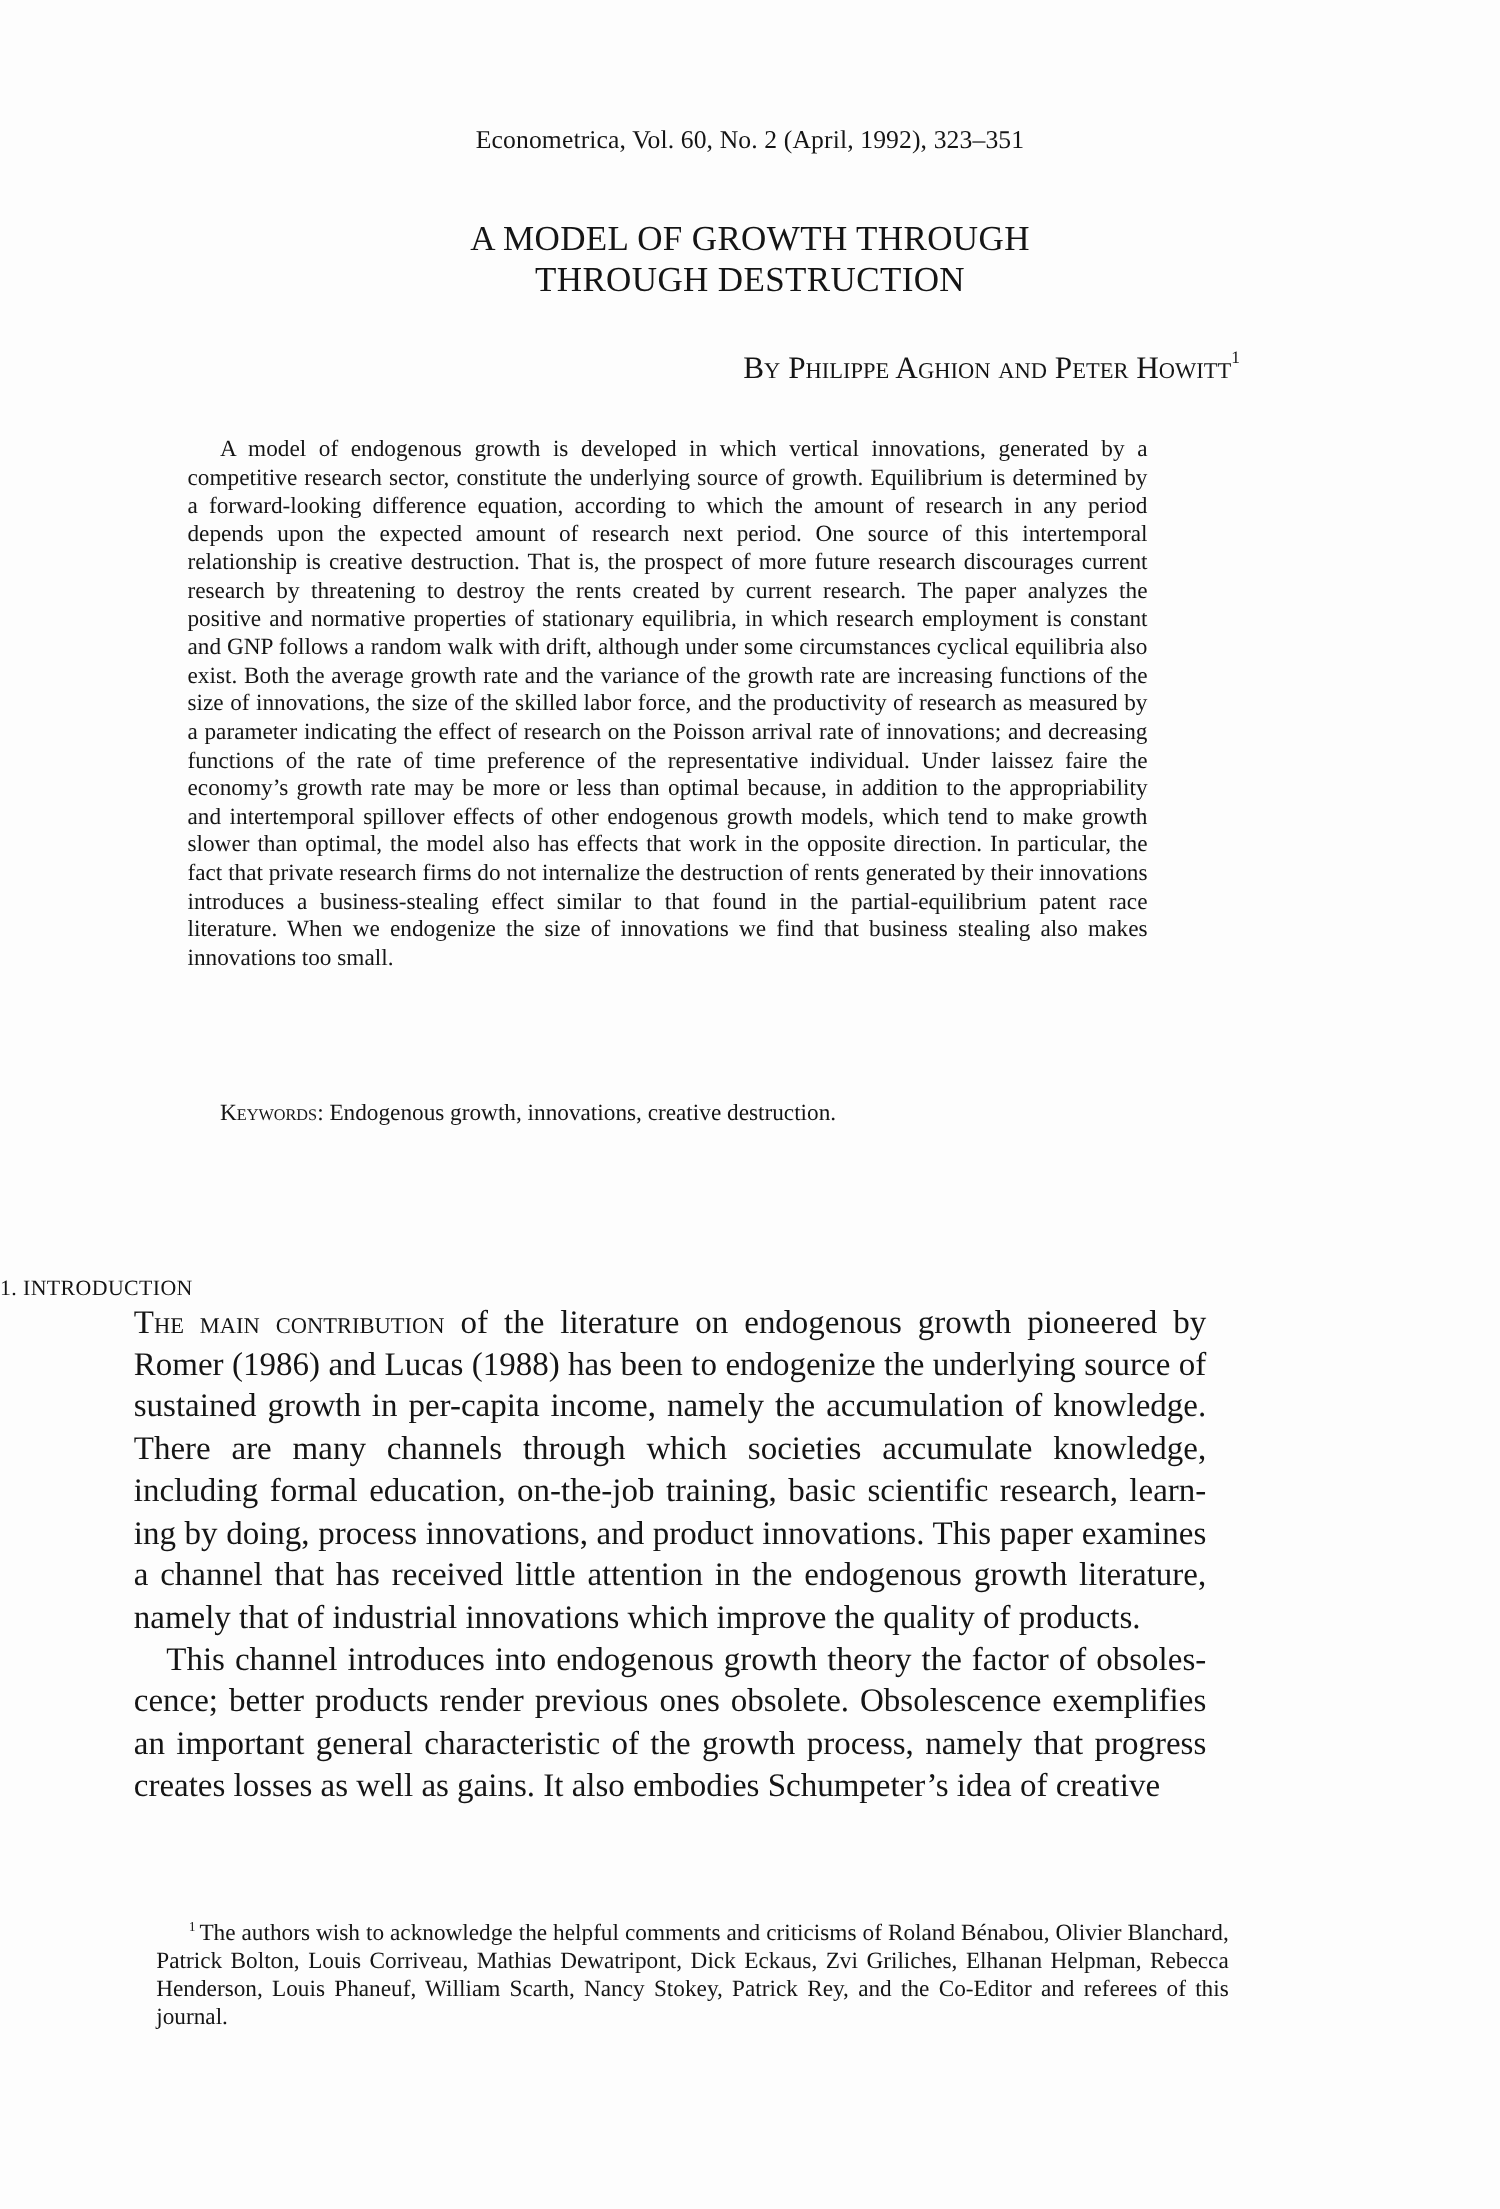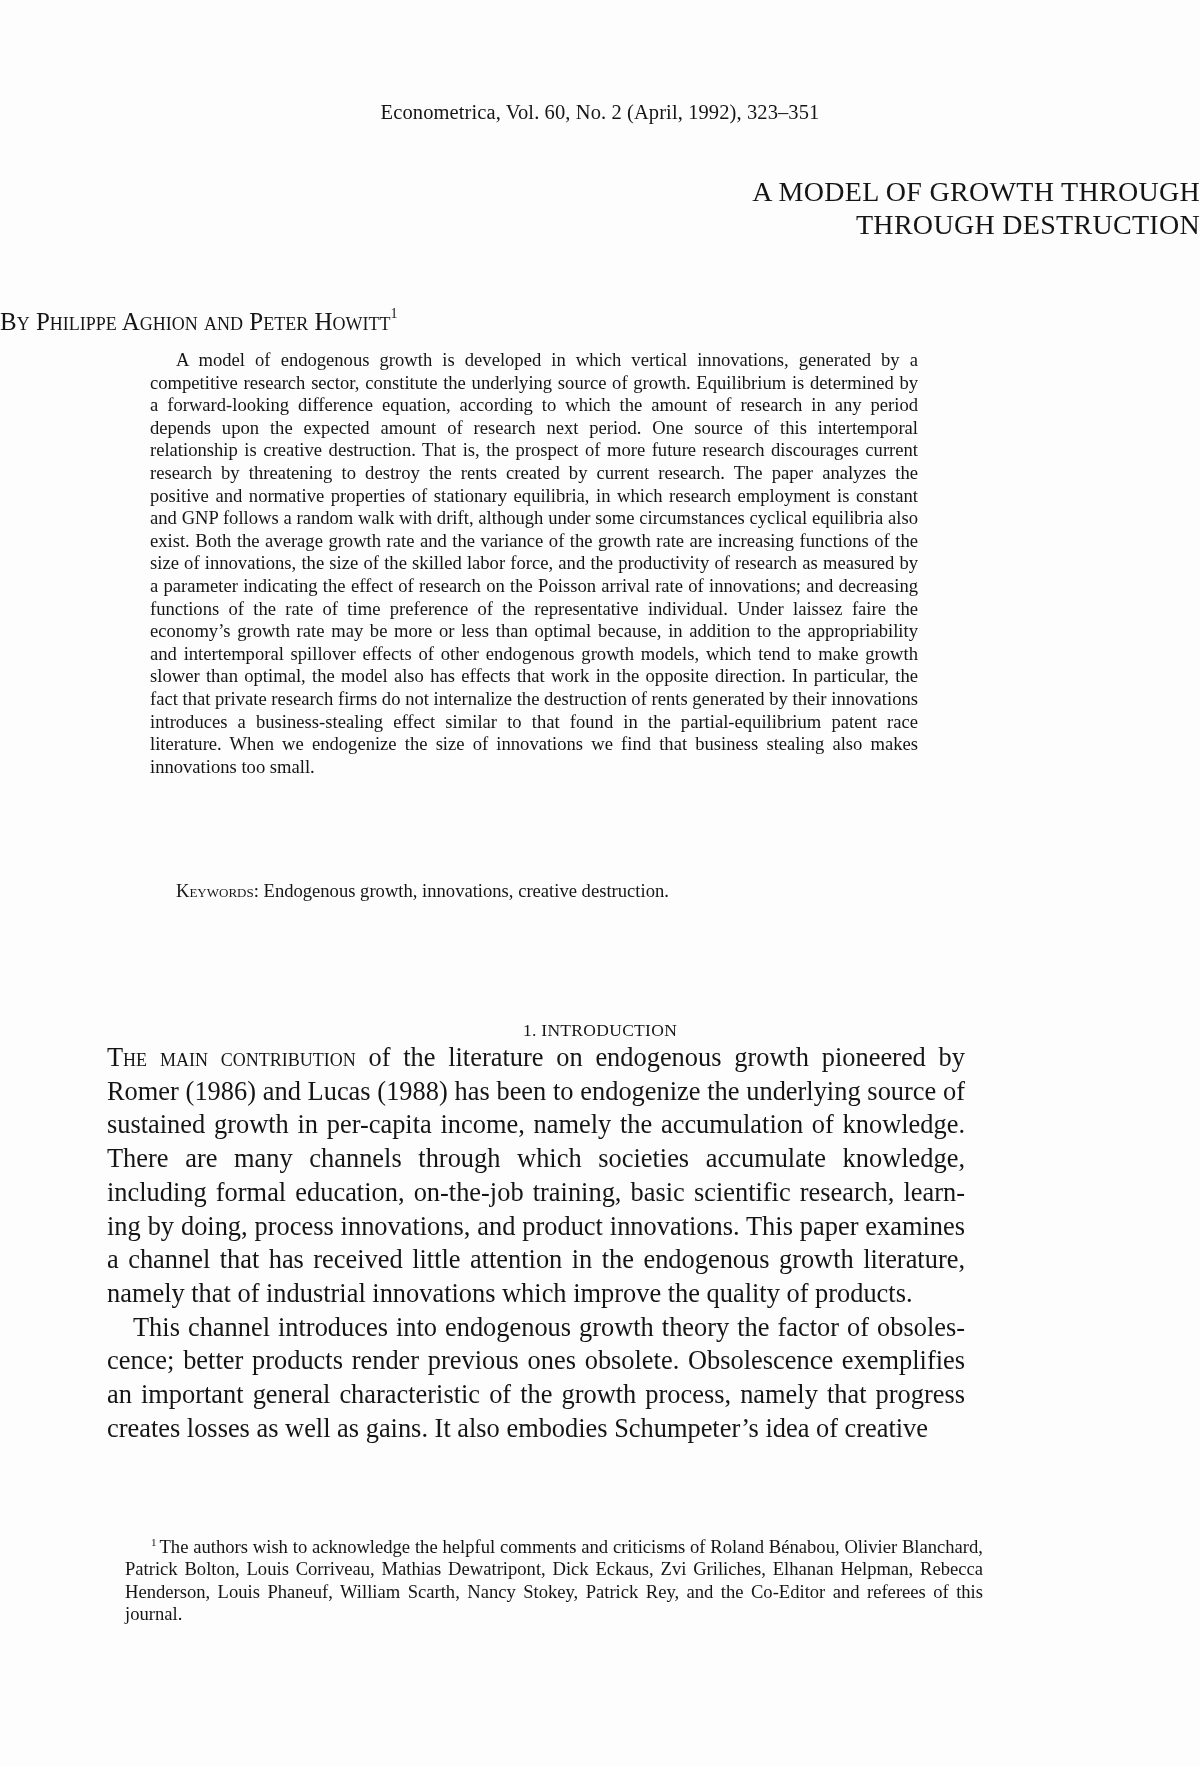--- a/index.html
+++ b/index.html
@@ -1,28 +1,28 @@
 <!DOCTYPE html>
 <html><head>
 <meta charset="utf-8">
 <style>
   html, body { margin: 0; padding: 0; background: #ffffff; }
   body { width: 1200px; height: 1767px; position: relative; font-family: "Liberation Serif", "DejaVu Serif", serif; color: #151515; overflow: hidden; }
   .page { position: absolute; left: 0; top: 0; width: 1200px; height: 1767px; background: #fdfdfd; }
   .journal-line { position: absolute; top: 101px; left: 0; width: 1200px; text-align: center; font-size: 20.5px; letter-spacing: 0.1px; }
   .journal-line .journal-name { }
-  .title { position: absolute; top: 175px; left: 0; width: 1200px; text-align: right; font-size: 28px; line-height: 33px; letter-spacing: 0.3px; }
-  .byline { position: absolute; top: 279px; left: 0; width: 992px; text-align: left; font-size: 25px; margin-top: 27px; }
+  .title { position: absolute; top: 175px; left: 0; width: 1200px; text-align: center; font-size: 28px; line-height: 33px; letter-spacing: 0.3px; }
+  .byline { position: absolute; top: 279px; left: 0; width: 992px; text-align: right; font-size: 25px; }
   .byline .sc { font-variant: small-caps; }
   .byline sup { font-size: 14px; vertical-align: 12px; }
   .abstract { position: absolute; top: 349px; left: 150px; width: 768px; font-size: 18.6px; line-height: 22.6px; text-align: justify; }
   .abstract p { margin: 0; text-indent: 26px; }
   .keywords { position: absolute; top: 880px; left: 176px; font-size: 18.6px; }
   .keywords .kw-label { font-variant: small-caps; }
-  .section-heading { position: absolute; top: 1020px; left: 0; width: 1200px; text-align: center; font-size: 17.5px; letter-spacing: 0.3px; }
+  .section-heading { position: absolute; top: 1020px; left: 0; width: 1200px; font-size: 17.5px; letter-spacing: 0.3px; }
   .intro { position: absolute; top: 1041px; left: 107px; width: 858px; font-size: 26.4px; line-height: 33.7px; text-align: justify; }
   .intro p { margin: 0; }
   .intro p.p2 { text-indent: 26px; }
   .intro .lead-sc { font-variant: small-caps; }
   .footnote { position: absolute; top: 1531px; left: 125px; width: 858px; font-size: 18.6px; line-height: 22.3px; text-align: justify; }
   .footnote p { margin: 0; text-indent: 26px; }
   .footnote sup { font-size: 11px; vertical-align: 7px; margin-right: 3px; }
   .page-number { position: absolute; top: 1626px; left: 0; width: 1200px; text-align: center; font-size: 18.6px; }
 </style>
 </head>

